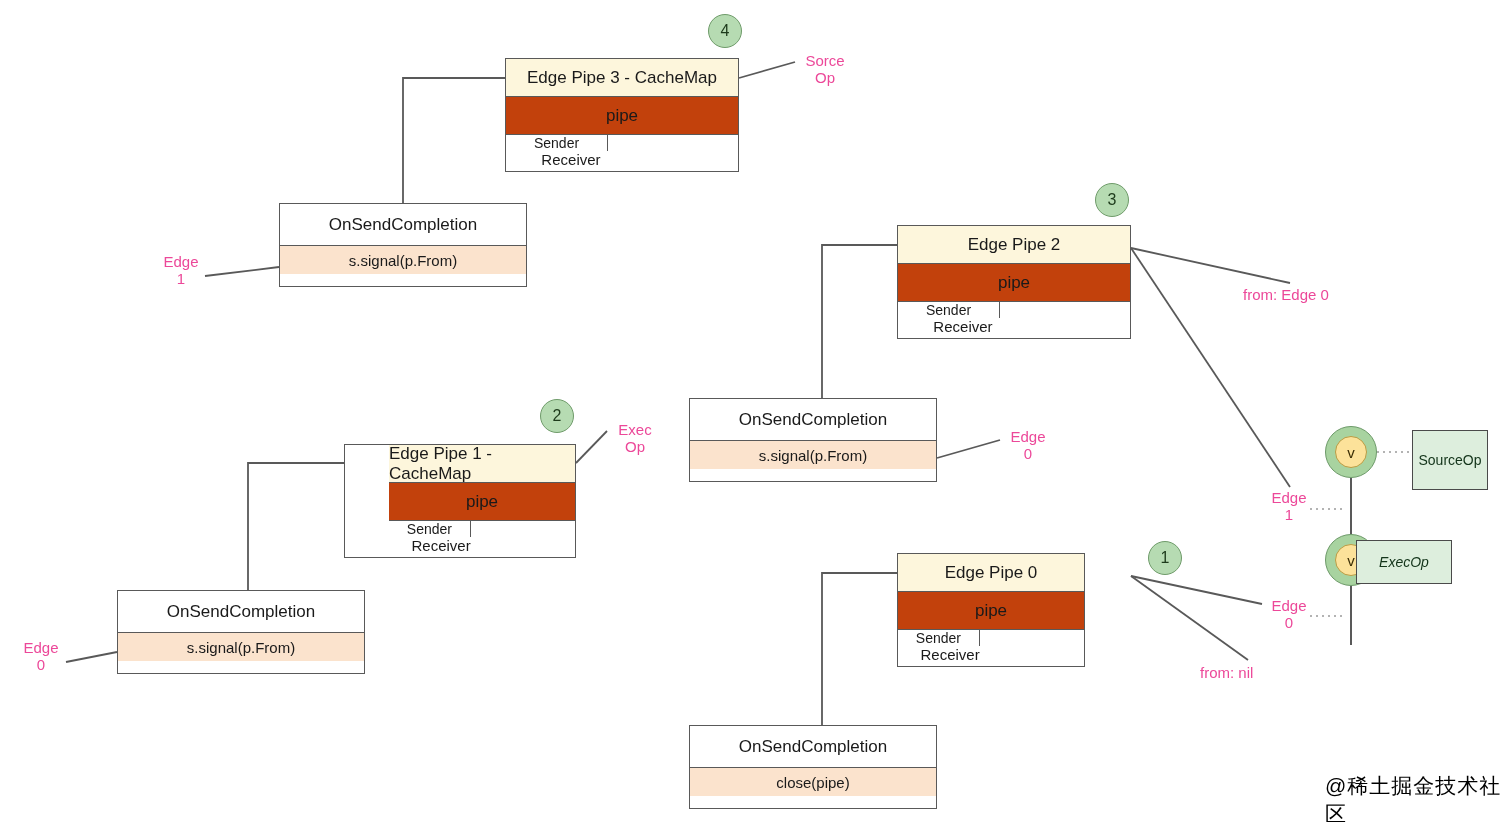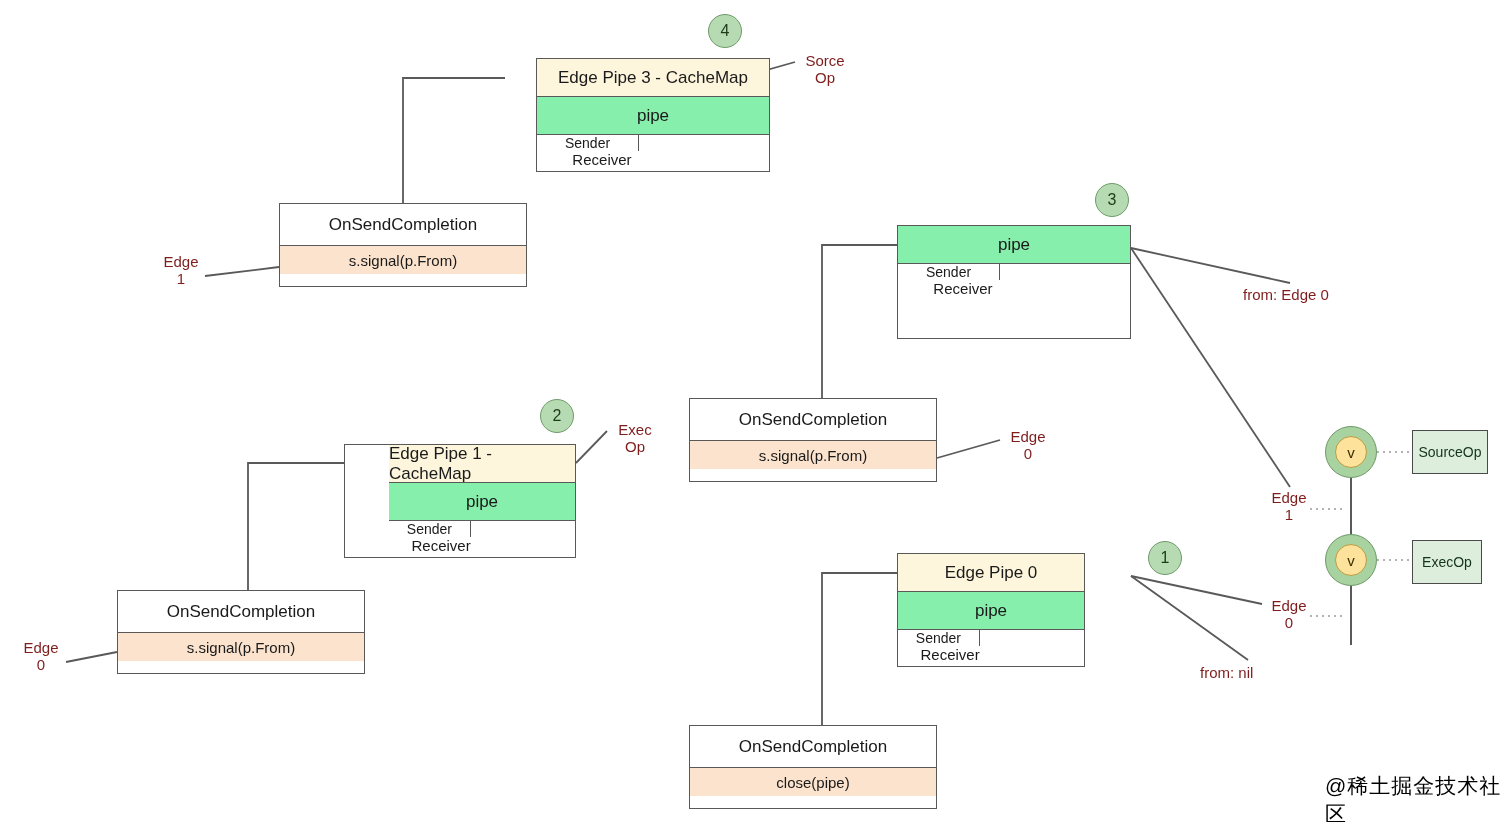--- a/index.html
+++ b/index.html
@@ -8,40 +8,40 @@
     font-family:"Liberation Sans","DejaVu Sans",sans-serif;
     color:#1a1a1a;
   }
   #canvas{position:absolute;left:0;top:0;width:1512px;height:825px;}
   svg.wires{position:absolute;left:0;top:0;width:1512px;height:825px;pointer-events:none;}
 
   
   .node{position:absolute;box-sizing:border-box;border:1.6px solid #595959;background:#fff;}
   .row{box-sizing:border-box;display:flex;align-items:center;justify-content:center;width:100%;}
   .hdr{height:38px;font-size:17px;background:#fdf6dc;border-bottom:1.6px solid #595959;}
-  .pipe{height:38px;font-size:17px;background:#86efac;border-bottom:1.6px solid #595959;}
+  .pipe{height:38px;font-size:17px;background:#c2410c;border-bottom:1.6px solid #595959;}
   .srrow{height:34px;display:flex;flex-direction:column;}
   .srcell{box-sizing:border-box;display:flex;align-items:center;justify-content:center;background:#fff;}
   .sender{width:44%;font-size:14px;border-right:1.6px solid #595959;}
   .receiver{width:56%;font-size:15px;}
 
   
   .osc-hdr{height:42px;font-size:17px;background:#ffffff;border-bottom:1.6px solid #595959;}
   .osc-body{height:28px;font-size:15px;background:#fbe3cd;}
 
   
   .badge{
     position:absolute;width:34px;height:34px;border-radius:50%;
     background:#b6dbb2;border:1.4px solid #6f9b6a;
     display:flex;align-items:center;justify-content:center;
     font-size:16px;color:#1d3a1b;box-sizing:border-box;
   }
 
   
-  .lbl{position:absolute;font-size:15px;line-height:17px;color:#7f1d1d;white-space:pre;}
+  .lbl{position:absolute;font-size:15px;line-height:17px;color:#ec4899;white-space:pre;}
   .lbl.c{text-align:center;}
 
   
   .vtx{position:absolute;width:52px;height:52px;border-radius:50%;
        background:#a8d3a0;border:1.5px solid #6d9a69;box-sizing:border-box;
        display:flex;align-items:center;justify-content:center;}
   .vtx-inner{width:32px;height:32px;border-radius:50%;background:#fce29a;
        border:1.4px solid #b99c45;box-sizing:border-box;
        display:flex;align-items:center;justify-content:center;
        font-size:15px;color:#3a2d05;}
@@ -91,40 +91,41 @@
     </g>
 
     <g stroke="#9a9a9a" stroke-width="1.4" stroke-dasharray="2,4" fill="none">
       <path d="M1377,452 L1412,452"></path>
       <path d="M1377,560 L1412,560"></path>
       <path d="M1310,509 L1345,509"></path>
       <path d="M1310,616 L1345,616"></path>
     </g>
   </svg>
 
-  <div class="node" style="left:505px;top:58px;width:234px;height:114px;margin-left:31px;">
+  <div class="node" style="left:505px;top:58px;width:234px;height:114px;">
     <div class="row hdr">Edge Pipe 3 - CacheMap</div>
     <div class="row pipe">pipe</div>
     <div class="srrow">
       <div class="srcell sender">Sender</div>
       <div class="srcell receiver">Receiver</div>
     </div>
   </div>
   <div class="badge" style="left:708px;top:14px;">4</div>
   <div class="lbl c" style="left:795px;top:52px;width:60px;">Sorce
 Op</div>
 
   <div class="node" style="left:279px;top:203px;width:248px;height:84px;">
     <div class="row osc-hdr">OnSendCompletion</div>
     <div class="row osc-body">s.signal(p.From)</div>
   </div>
   <div class="lbl c" style="left:158px;top:253px;width:46px;">Edge
 1</div>
 
   <div class="node" style="left:897px;top:225px;width:234px;height:114px;">
+    <div class="row hdr">Edge Pipe 2</div>
     <div class="row pipe">pipe</div>
     <div class="srrow">
       <div class="srcell sender">Sender</div>
       <div class="srcell receiver">Receiver</div>
     </div>
   </div>
   <div class="badge" style="left:1095px;top:183px;">3</div>
   <div class="lbl" style="left:1243px;top:286px;">from: Edge 0</div>
 
   <div class="node" style="left:689px;top:398px;width:248px;height:84px;">
@@ -170,22 +171,22 @@
   </div>
 
   <div class="lbl c" style="left:1265px;top:489px;width:48px;">Edge
 1</div>
   <div class="lbl c" style="left:1265px;top:597px;width:48px;">Edge
 0</div>
 
   <div class="vtx" style="left:1325px;top:426px;">
     <div class="vtx-inner">v</div>
   </div>
-  <div class="opbox" style="left:1412px;top:430px;width:76px;height:44px;">SourceOp</div>
+  <div class="opbox" style="left:1412px;top:430px;width:76px;height:60px;">SourceOp</div>
 
   <div class="vtx" style="left:1325px;top:534px;">
     <div class="vtx-inner">v</div>
   </div>
-  <div class="opbox" style="left:1412px;top:540px;width:70px;height:44px;">ExecOp</div>
+  <div class="opbox" style="left:1356px;top:540px;width:96px;height:44px;font-style:italic;">ExecOp</div>
 
   <div class="watermark" style="left:1325px;top:772px;">@稀土掘金技术社区</div>
 
 </div>
 
 </body></html>

